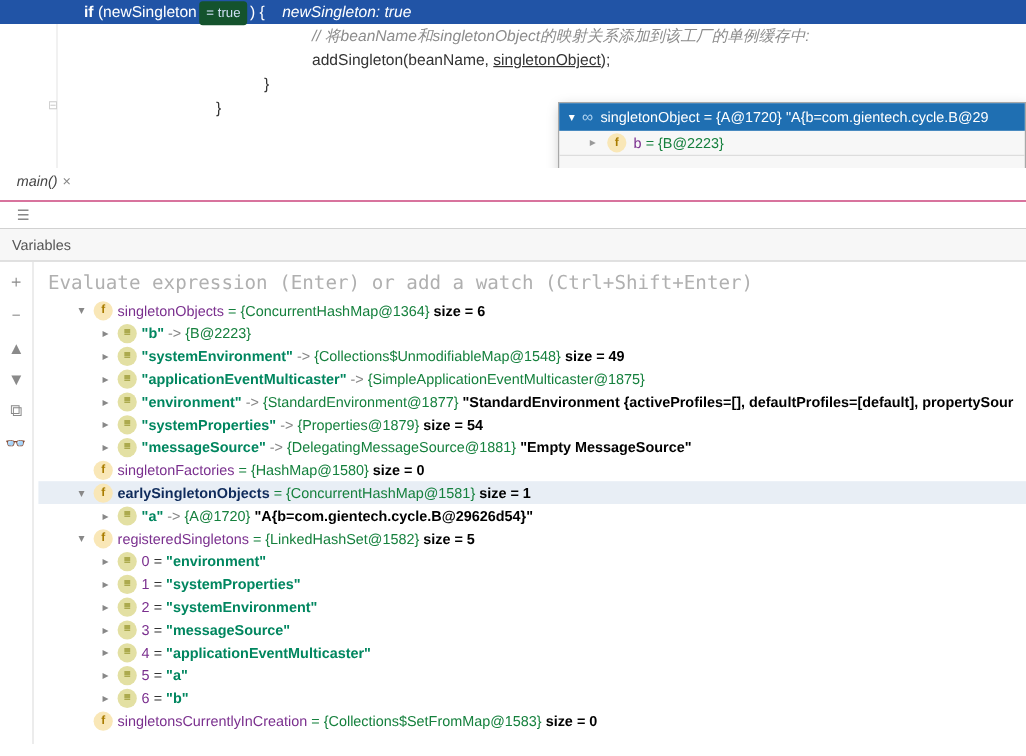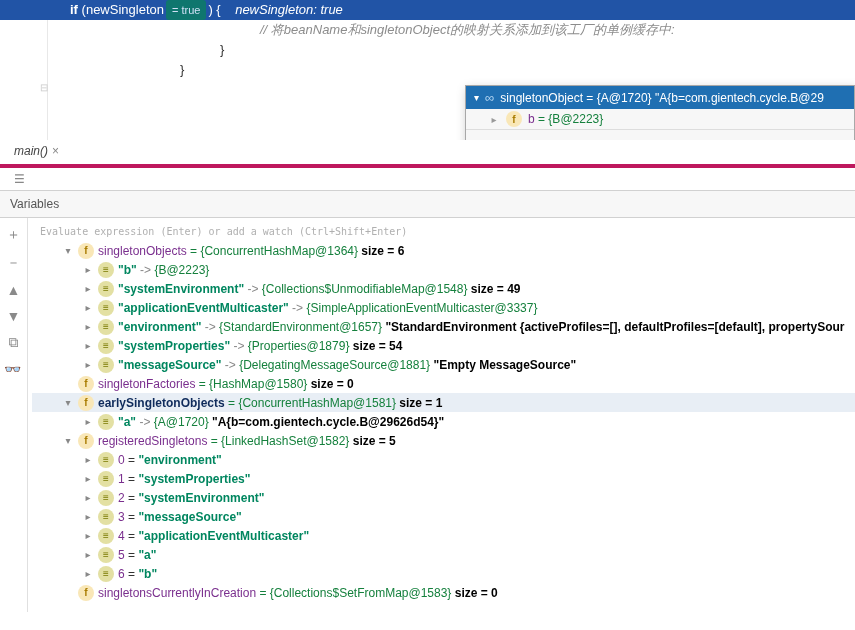--- a/index.html
+++ b/index.html
@@ -11,41 +11,41 @@
 .code-lines { position:absolute; left:70px; right:0; top:0; font-family:"JetBrains Mono","Consolas",monospace; font-size:13px; line-height:20px; }
 .line { height:20px; white-space:pre; }
 .line.hl { background:#2154a6; color:#fff; position:relative; margin-left:-70px; padding-left:70px; left:0; }
 .line.hl .comment { color:#b8d0e8; }
 .ind1 { padding-left:110px; }
 .ind2 { padding-left:150px; }
 .ind3 { padding-left:190px; }
 .kw { color:#0033b3; font-weight:bold; }
 .hl .kw { color:#fff; font-weight:bold;margin-top:32px; }
 .comment { color:#8c8c8c; font-style:italic; }
-.hint-box { display:inline-block; background:#0f766e; border-radius:3px; padding:0 6px; color:#cfe0f5; font-size:11px; margin:0 2px; }
+.hint-box { display:inline-block; background:#14532d; border-radius:3px; padding:0 6px; color:#cfe0f5; font-size:11px; margin:0 2px; }
 .inline-hint { color:#ffffff; font-style:italic; }
 .underl { text-decoration:underline; text-decoration-style:solid; }
 .popup { position:absolute; top:85px; left:465px; width:390px; background:#f7f7f7; border:1px solid #a8a8a8; box-shadow:2px 4px 10px rgba(0,0,0,0.25); z-index:10; font-size:12px; }
 .popup-header { background:#1f6fb2; color:#fff; padding:4px 8px; display:flex; align-items:center; gap:6px; }
 .popup-header .chev { cursor:pointer; font-size:10px; }
 .popup-header .infinity { font-size:13px; color:#b2d5f2; }
 .popup-body { padding:2px 10px 2px 22px; display:flex; align-items:center; gap:6px; }
 .popup-body .ar { color:#999; font-size:10px; cursor:pointer; }
 .popup-toolbar { padding:6px 10px; display:flex; gap:10px; align-items:center; border-top:1px solid #ddd; }
 .popup-toolbar span { color:#bbb; font-size:14px; }
-.tabs-area { display:flex; align-items:flex-start; padding:0 8px; border-bottom:4px solid #be185d; height:28px; }
+.tabs-area { display:flex; align-items:flex-start; padding:0 8px; border-bottom:1px solid #be185d; height:28px; }
 .tab { display:flex; align-items:center; gap:4px; padding:4px 6px; border-bottom:2px solid transparent; font-style:italic; color:#444; }
 .tab .x { color:#888; cursor:pointer; font-style:normal; }
 .toolbar-icon { padding:0 6px; color:#888; }
 .panel-header { padding:6px 10px; border-bottom:1px solid #d1d1d1; color:#555; background:#f7f7f7; }
 .vars-area { display:flex; }
 .side-toolbar { width:28px; display:flex; flex-direction:column; align-items:center; gap:10px; padding:8px 0; border-right:1px solid #e0e0e0; }
 .side-toolbar span { color:#8a8a8a; font-size:14px; }
 .vars-tree { flex:1; padding:4px 0 10px 4px; font-family:"Segoe UI",Arial,sans-serif; font-size:12px; }
-.eval-row { padding:4px 8px; color:#b0b0b0; font-family:"Consolas",monospace; font-size:10px; }
+.eval-row { padding:4px 8px; color:#b0b0b0; font-family:"Consolas",monospace; font-size:16px; }
 .row { display:flex; align-items:center; height:19px; padding-left:8px; gap:4px; white-space:nowrap; overflow:hidden; }
 .row.selected { background:#e8eef5; }
 .ar { color:#888; font-size:10px; width:12px; text-align:center; cursor:pointer; }
 .ar.down::before { content:"▾"; }
 .ar.right::before { content:"▸"; }
 .ar.none { visibility:hidden; }
 .ic { width:16px; height:16px; border-radius:50%; display:inline-flex; align-items:center; justify-content:center; font-size:10px; font-weight:bold; }
 .ic.f { background:#f9e7b7; color:#a97c00; }
 .ic.k { background:#e3e0a3; color:#7a7a00; }
 .name-purple { color:#7a2f8e; }
@@ -65,20 +65,21 @@
       <svg viewBox="0 0 16 16">
           <circle cx="8" cy="8" r="6" fill="#e94e4e"></circle>
           <path d="M5 8 L7 10 L11 5" stroke="#fff" stroke-width="1.5" fill="none"></path>
         </svg>
     </div>
     <div style="position:absolute;left:40px;top:82px;font-size:10px;color:#ccc">⊟</div>
   </div>
   <div class="code-lines">
     <div class="line hl ind2"><span class="kw">if</span> <span>(newSingleton</span><span class="hint-box">= true</span><span>) {</span>    <span class="inline-hint">newSingleton: true</span></div>
     <div class="line ind3"><span class="comment">// 将beanName和singletonObject的映射关系添加到该工厂的单例缓存中:</span></div>
+    <div class="line ind3"><span>addSingleton(beanName, </span><span class="underl">singletonObject</span><span>);</span></div>
     <div class="line ind2"><span>}</span></div>
     <div class="line ind1"><span>}</span></div>
     <div class="line"></div>
 
   </div>
 
   <div class="popup">
     <div class="popup-header">
       <span class="chev">▾</span>
       <span class="infinity">∞</span>
@@ -134,26 +135,26 @@
         <span><span class="quoted">"b"</span> <span class="arrow">-&gt;</span> <span class="ref">{B@2223}</span></span>
       </div>
     <div class="row" style="padding-left:50px">
         <span class="ar right"></span>
         <span class="ic k">≡</span>
         <span><span class="quoted">"systemEnvironment"</span> <span class="arrow">-&gt;</span> <span class="ref">{Collections$UnmodifiableMap@1548}  </span><span class="bold-black">size = 49</span></span>
       </div>
     <div class="row" style="padding-left:50px">
         <span class="ar right"></span>
         <span class="ic k">≡</span>
-        <span><span class="quoted">"applicationEventMulticaster"</span> <span class="arrow">-&gt;</span> <span class="ref">{SimpleApplicationEventMulticaster@3337}</span></span>
-      </div>
-    <div class="row" style="padding-left:50px">
-        <span class="ar right"></span>
-        <span class="ic k">≡</span>
-        <span><span class="quoted">"environment"</span> <span class="arrow">-&gt;</span> <span class="ref">{StandardEnvironment@1657} </span><span class="bold-black">"StandardEnvironment {activeProfiles=[], defaultProfiles=[default], propertySour</span></span>
+        <span><span class="quoted">"applicationEventMulticaster"</span> <span class="arrow">-&gt;</span> <span class="ref">{SimpleApplicationEventMulticaster@1875}</span></span>
+      </div>
+    <div class="row" style="padding-left:50px">
+        <span class="ar right"></span>
+        <span class="ic k">≡</span>
+        <span><span class="quoted">"environment"</span> <span class="arrow">-&gt;</span> <span class="ref">{StandardEnvironment@1877} </span><span class="bold-black">"StandardEnvironment {activeProfiles=[], defaultProfiles=[default], propertySour</span></span>
       </div>
     <div class="row" style="padding-left:50px">
         <span class="ar right"></span>
         <span class="ic k">≡</span>
         <span><span class="quoted">"systemProperties"</span> <span class="arrow">-&gt;</span> <span class="ref">{Properties@1879}  </span><span class="bold-black">size = 54</span></span>
       </div>
     <div class="row" style="padding-left:50px">
         <span class="ar right"></span>
         <span class="ic k">≡</span>
         <span><span class="quoted">"messageSource"</span> <span class="arrow">-&gt;</span> <span class="ref">{DelegatingMessageSource@1881} </span><span class="bold-black">"Empty MessageSource"</span></span>

